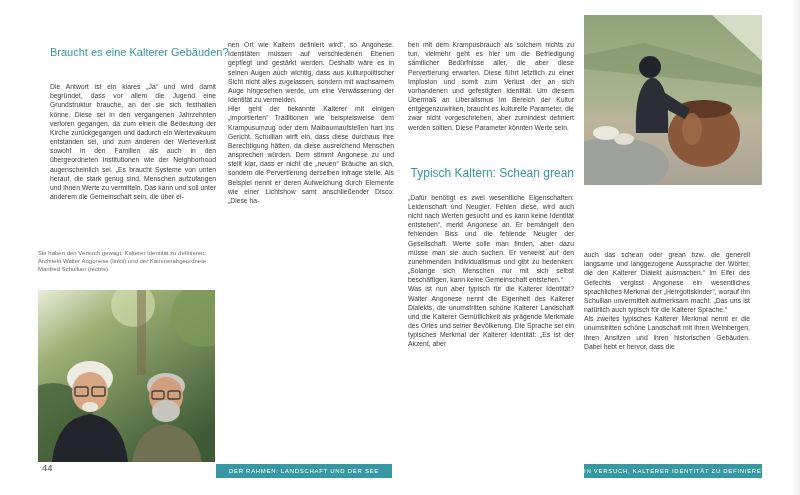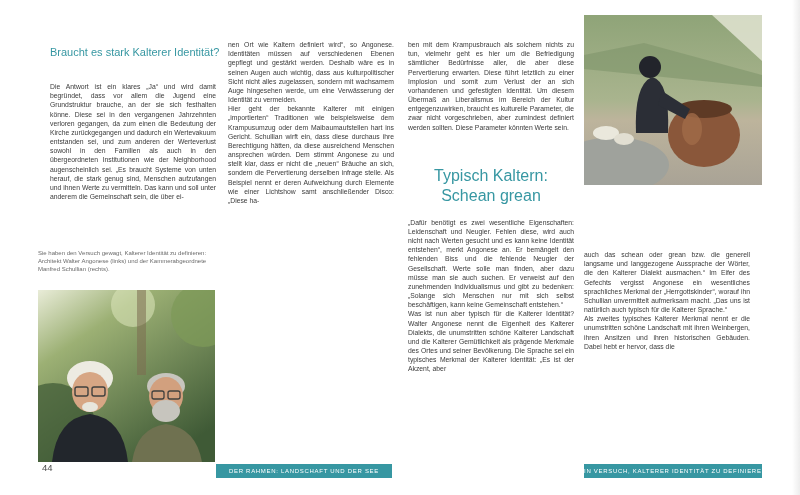--- a/index.html
+++ b/index.html
@@ -3,22 +3,22 @@
 <meta charset="utf-8">
 <style>
   html,body{margin:0;padding:0;}
   body{background:#ffffff;}
   .spread{position:relative;width:800px;height:495px;margin:0;background:#ffffff;
           font-family:"Liberation Sans",sans-serif;color:var(--body,#3a3a3a);overflow:hidden;}
   .col{position:absolute;width:166px;font-size:6.8px;line-height:1.35;text-align:justify;}
   .col p{margin:0;}
   .heading{position:absolute;left:50px;top:46px;width:230px;margin:0;font-size:11px;
            font-weight:normal;color:var(--accent,#3797a2);}
-  .col h2{font-size:16px;line-height:1.25;font-weight:normal;color:var(--accent,#3797a2);
-          margin:34px 0 12px;text-align:center;}
+  .col h2{font-size:12px;line-height:1.25;font-weight:normal;color:var(--accent,#3797a2);
+          margin:34px 0 12px;text-align:right;}
   .rp-col2 h2{margin:16px 0 12px;}
   .lp-col1{left:50px;top:82px;}
   .lp-col2{left:228px;top:40px;}
   .rp-col1{left:408px;top:40px;}
   .rp-col2{left:584px;top:250px;}
   .caption{position:absolute;left:38px;top:250px;width:174px;font-size:6px;line-height:1.32;
            color:#6b6b6b;text-align:left;}
   .photo{position:absolute;margin:0;overflow:hidden;}
   .lp-photo{left:38px;top:290px;width:177px;height:172px;}
   .rp-photo{left:584px;top:15px;width:178px;height:170px;}
@@ -33,21 +33,21 @@
   .footer-right{left:584px;width:178px;}
   .page-edge{position:absolute;right:0;top:0;width:8px;height:100%;
              background:linear-gradient(to right,rgba(0,0,0,0),rgba(0,0,0,0.07));}
 </style>
 </head>
 <body>
 
 <div class="spread">
 
   <section>
-    <h1 class="heading">Braucht es stark Kalterer Identität?</h1>
+    <h1 class="heading">Braucht es eine Kalterer Gebäuden?</h1>
 
     <div class="col lp-col1">
       <p>Die Antwort ist ein klares „Ja“ und wird damit begründet, dass vor allem die Jugend eine Grundstruktur brauche, an der sie sich festhalten könne. Diese sei in den vergangenen Jahrzehnten verloren gegangen, da zum einen die Bedeutung der Kirche zurückgegangen und dadurch ein Wertevakuum entstanden sei, und zum anderen der Werteverlust sowohl in den Familien als auch in den übergeordneten Institutionen wie der Neighborhood augenscheinlich sei. „Es braucht Systeme von unten herauf, die stark genug sind, Menschen aufzufangen und ihnen Werte zu vermitteln. Das kann und soll unter anderem die Gemeinschaft sein, die über ei-</p>
     </div>
 
     <div class="caption">Sie haben den Versuch gewagt, Kalterer Identität zu definieren: Architekt Walter Angonese (links) und der Kammerabgeordnete Manfred Schullian (rechts).</div>
 
     <figure class="photo lp-photo">
       <svg viewBox="0 0 177 172" preserveAspectRatio="none">
         <defs>

